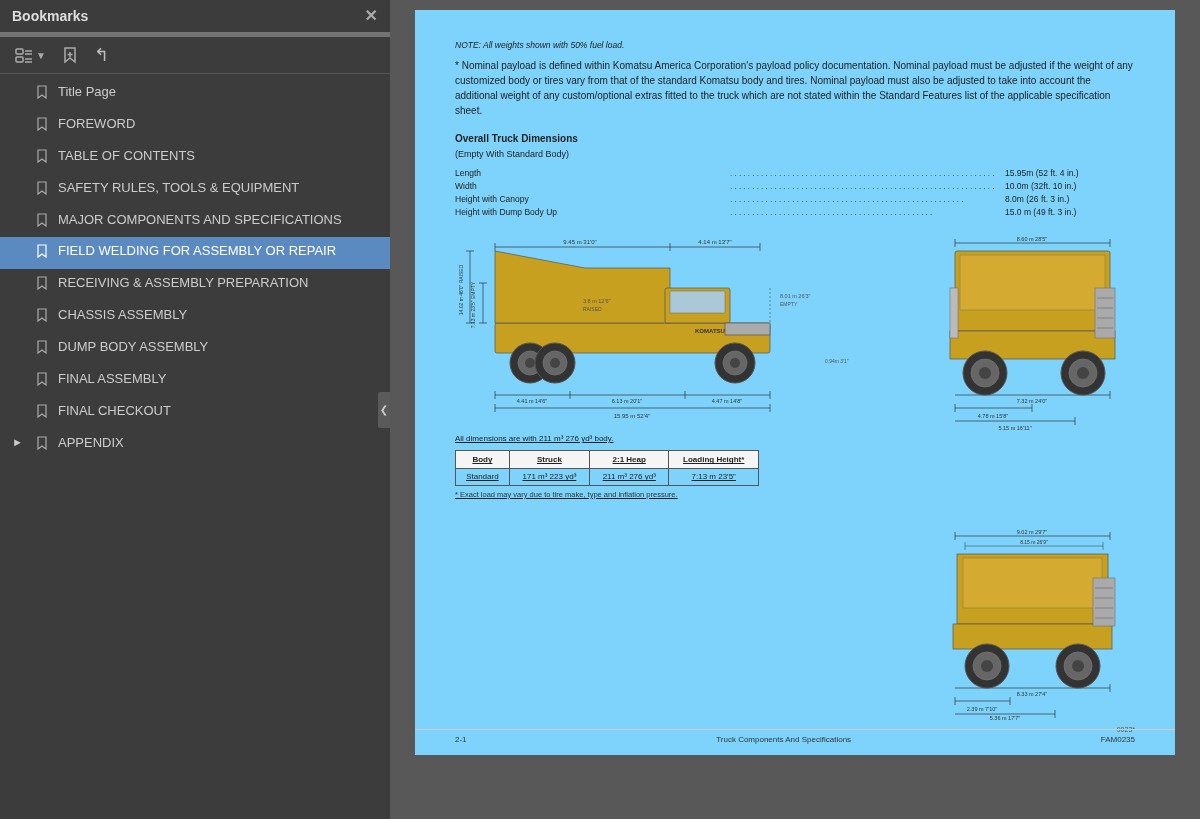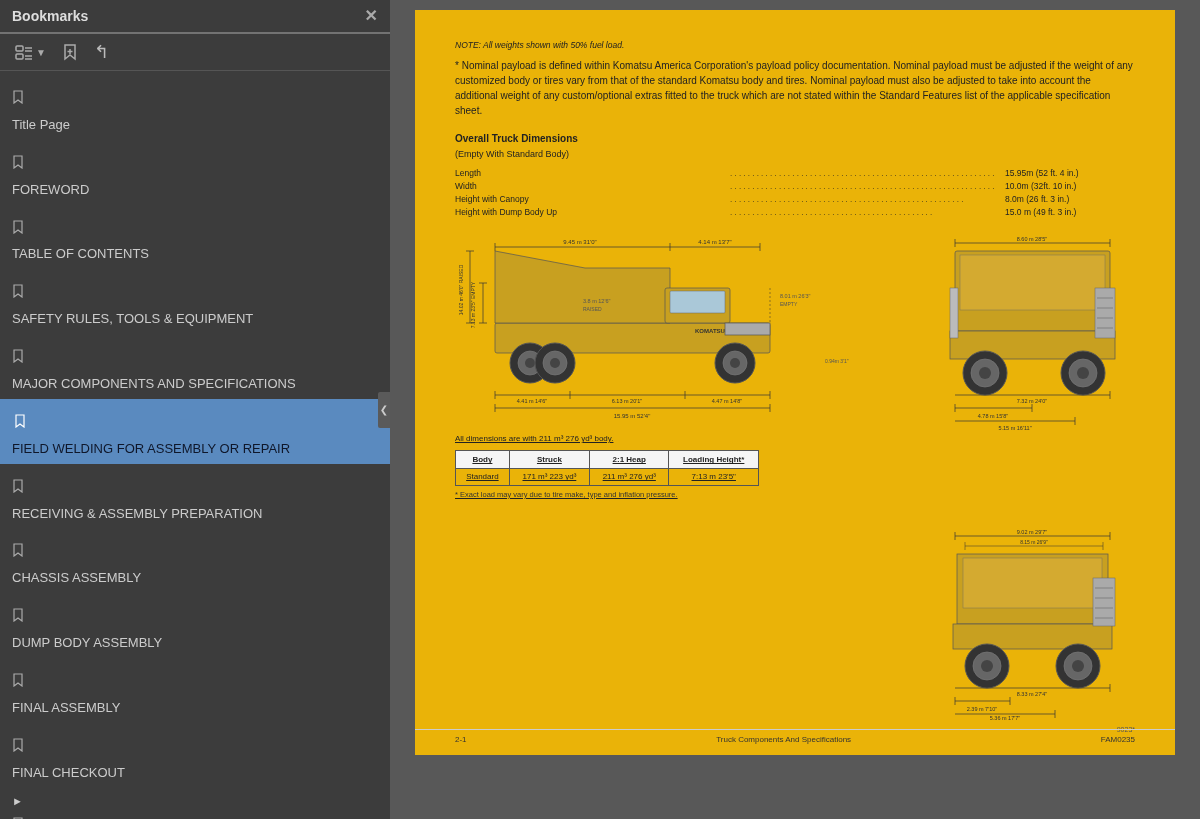--- a/index.html
+++ b/index.html
@@ -25,21 +25,21 @@
 
     .bookmarks-header {
       display: flex;
       align-items: center;
       justify-content: space-between;
       padding: 8px 12px;
       background: #3c3c3c;
       color: #ccc;
       font-size: 14px;
       font-weight: bold;
-      border-bottom: 2px solid #737373;
+      border-bottom: 5px solid #737373;
     }
 
     .bookmarks-title {
       color: #ddd;
       font-size: 14px;
     }
 
     .close-btn {
       cursor: pointer;
       color: #aaa;
@@ -82,27 +82,25 @@
 
     .bookmark-item {
       display: flex;
       align-items: flex-start;
       padding: 6px 8px 6px 12px;
       cursor: pointer;
       color: #ccc;
       font-size: 13px;
       gap: 8px;
       line-height: 1.3;
-      flex-direction: column;
     }
 
     .bookmark-item.active {
       background: #5a8abf;
-      color: #0f172a;
-      text-align: right;
+      color: #ffffff;
     }
 
     .bookmark-icon {
       min-width: 14px;
       margin-top: 1px;
       color: #aaa;
     }
 
     .bookmark-item.active .bookmark-icon {
       color: #fff;
@@ -156,21 +154,21 @@
       flex: 1;
       overflow: hidden;
       display: flex;
       align-items: flex-start;
       justify-content: center;
       padding: 10px;
     }
 
     .page {
       width: 760px;
-      background: #eab308;
+      background: #7dd3fc;
       padding: 30px 40px 20px 40px;
       font-size: 9px;
       line-height: 1.4;
       color: #222;
       position: relative;
       min-height: 720px;
     }
 
     .page-note {
       font-style: italic;

